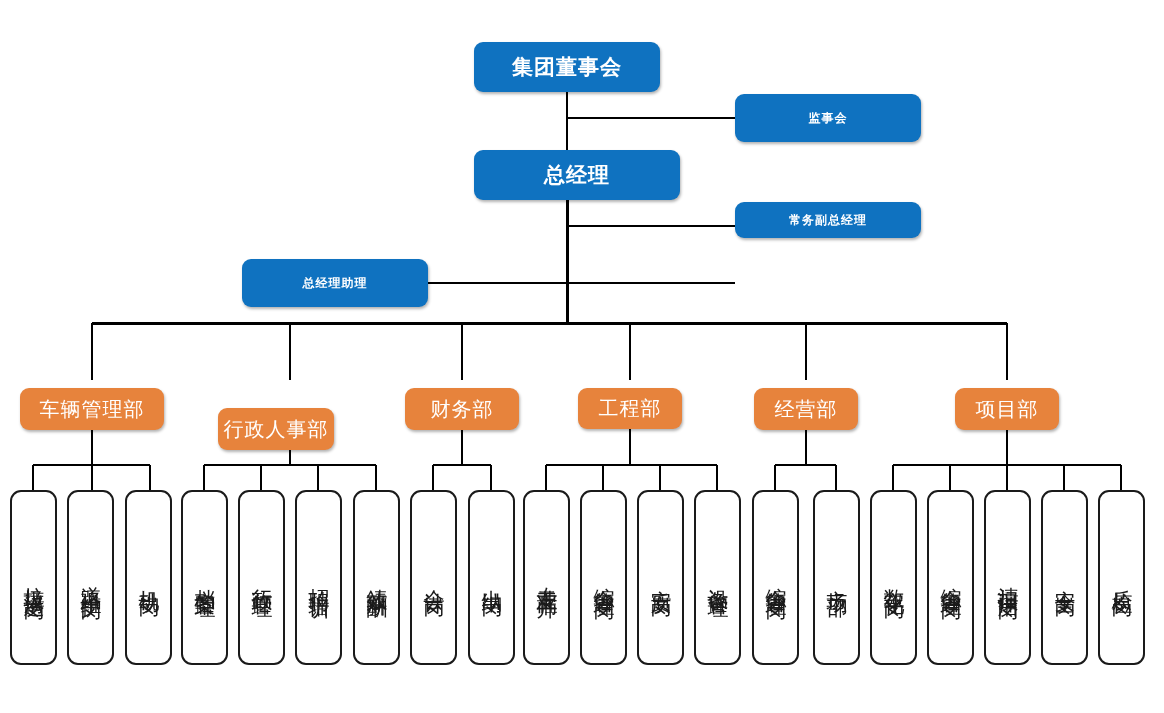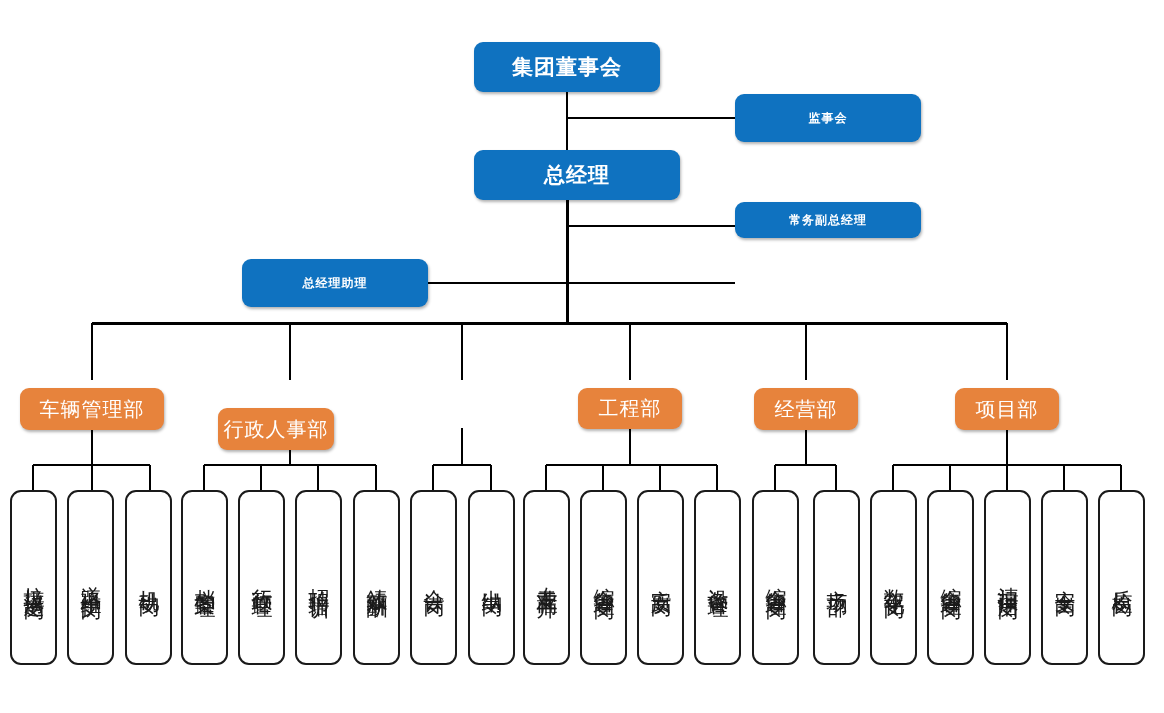--- a/index.html
+++ b/index.html
@@ -145,20 +145,21 @@
 
   <div class="node exec small" style="left:735px;top:202px;width:186px;height:36px;">常务副总经理</div>
 
 
   <div class="node exec small" style="left:242px;top:259px;width:186px;height:48px;">总经理助理</div>
 
   <div class="node dept" style="left:20px;top:388px;width:144px;height:42px;">车辆管理部</div>
 
   <div class="node dept" style="left:218px;top:408px;width:116px;height:42px;">行政人事部</div>
 
+  <div class="node dept" style="left:405px;top:388px;width:114px;height:42px;">财务部</div>
 
   <div class="node dept" style="left:578px;top:388px;width:104px;height:41px;">工程部</div>
 
   <div class="node dept" style="left:955px;top:388px;width:104px;height:42px;">项目部</div>
 
   <div class="node dept" style="left:754px;top:388px;width:104px;height:42px;">经营部</div>
 
   <div class="node post" style="left:10px;top:490px;width:47px;height:175px;">垃圾清运岗</div>
   <div class="node post" style="left:67px;top:490px;width:47px;height:175px;">道路维护岗</div>
   <div class="node post" style="left:125px;top:490px;width:47px;height:175px;">机动岗</div>

